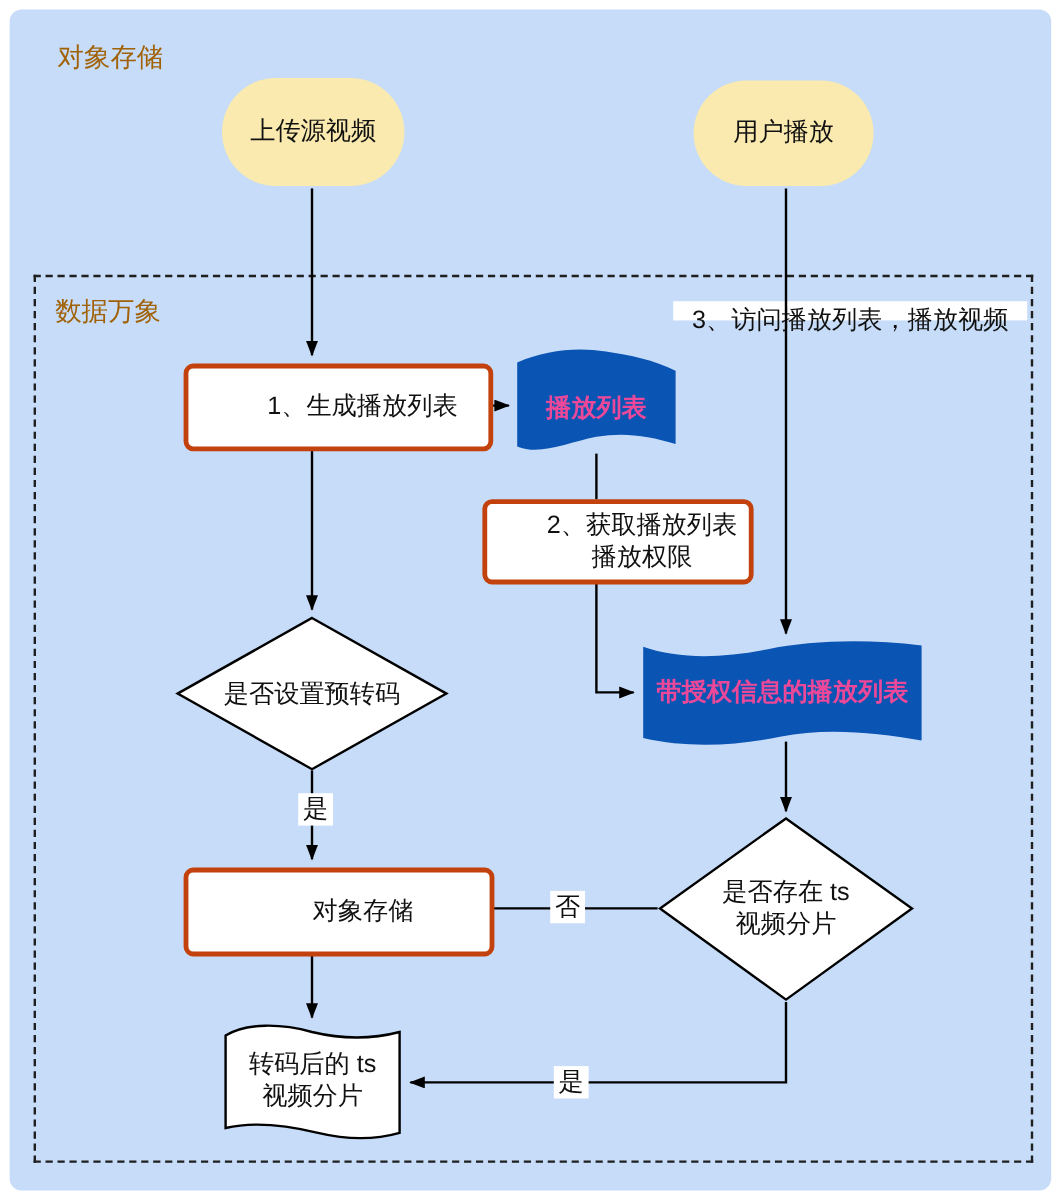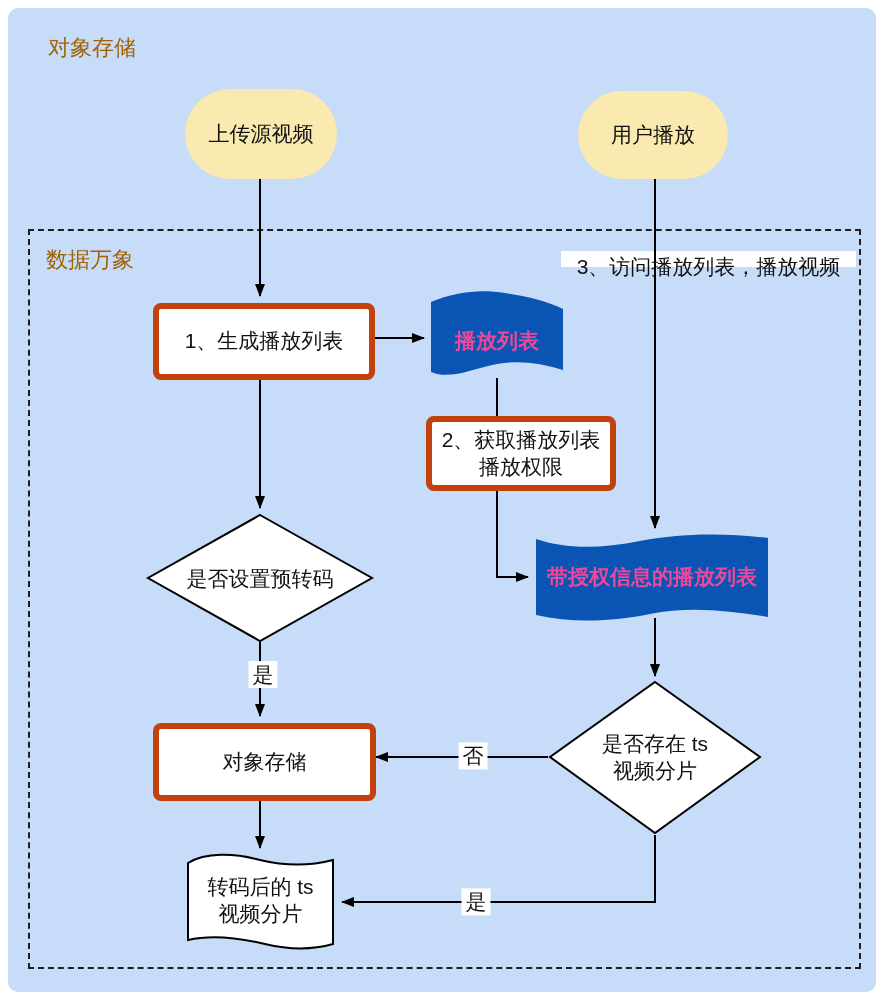--- a/index.html
+++ b/index.html
@@ -13,22 +13,22 @@
   body{font-family:"Liberation Sans","DejaVu Sans",sans-serif;color:#111;}
   .canvas{position:relative;width:886px;height:1000px;background:var(--page-bg);overflow:hidden;}
   .region-outer{position:absolute;left:8px;top:8px;width:868px;height:984px;
     background:var(--container-bg);border-radius:10px;}
   .region-label{position:absolute;font-size:22px;color:#a16207;z-index:6;white-space:nowrap;}
   .region-dashed{position:absolute;left:28px;top:229px;width:829px;height:736px;
     border:2px dashed #1f1f1f;z-index:1;}
   .svg-layer{position:absolute;left:0;top:0;z-index:3;}
   .node{position:absolute;display:flex;align-items:center;justify-content:center;
     text-align:center;font-size:21px;line-height:1.25;z-index:4;}
-  .terminal{background:var(--node-yellow);border-radius:45px;margin-top:24px;}
-  .proc{background:#ffffff;border:6px solid #c2410c;border-radius:8px;}
+  .terminal{background:var(--node-yellow);border-radius:45px;}
+  .proc{background:#ffffff;border:4px solid #c2410c;border-radius:8px;padding-left:40px;}
   .shape-text{position:absolute;text-align:center;font-size:21px;line-height:1.3;z-index:4;}
   .on-blue{color:#ec4899;font-weight:bold;}
   .edge-label{position:absolute;background:#ffffff;font-size:21px;line-height:1.2;
     padding:1px 4px;white-space:nowrap;z-index:5;}
   .edge-label.center{transform:translate(-50%,-50%);}
   .edge-label.hcenter{transform:translateX(-50%);}
   .step3-label{position:absolute;left:561px;top:251px;width:295px;height:16px;
     background:#ffffff;font-size:21px;text-align:center;line-height:32px;
     z-index:2;white-space:nowrap;}
 </style>
@@ -75,21 +75,21 @@
                C730,611 690,606 650,614 C615,621 575,624 536,615 Z" fill="var(--accent-blue)"></path>
       <path d="M188,863 C205,852 235,853 260,860 C285,866 310,866 333,860 L333,944
                C312,950 290,950 265,944 C240,938 213,934 188,940 Z" fill="#ffffff" stroke="#000" stroke-width="2"></path>
     </g>
   </svg>
 
   <div class="node terminal" style="left:185px;top:65px;width:152px;height:90px;">上传源视频</div>
   <div class="node terminal" style="left:578px;top:67px;width:150px;height:88px;">用户播放</div>
 
   <div class="node proc" style="left:153px;top:303px;width:210px;height:65px;">1、生成播放列表</div>
-  <div class="node proc" style="left:426px;top:416px;width:178px;height:63px;">
+  <div class="node proc" style="left:402px;top:416px;width:178px;height:63px;">
     <div>
       <span>2、获取播放列表</span><br>
       <span>播放权限</span>
     </div>
   </div>
   <div class="node proc" style="left:153px;top:723px;width:211px;height:66px;">对象存储</div>
 
   <div class="shape-text on-blue" style="left:431px;top:327px;width:132px;">播放列表</div>
   <div class="shape-text" style="left:150px;top:565px;width:220px;">是否设置预转码</div>
   <div class="shape-text on-blue" style="left:536px;top:563px;width:232px;">带授权信息的播放列表</div>

